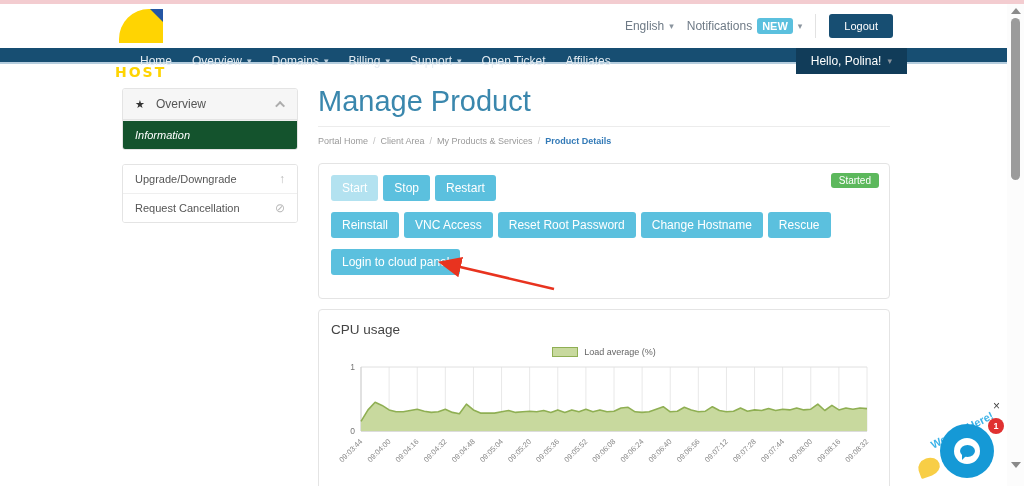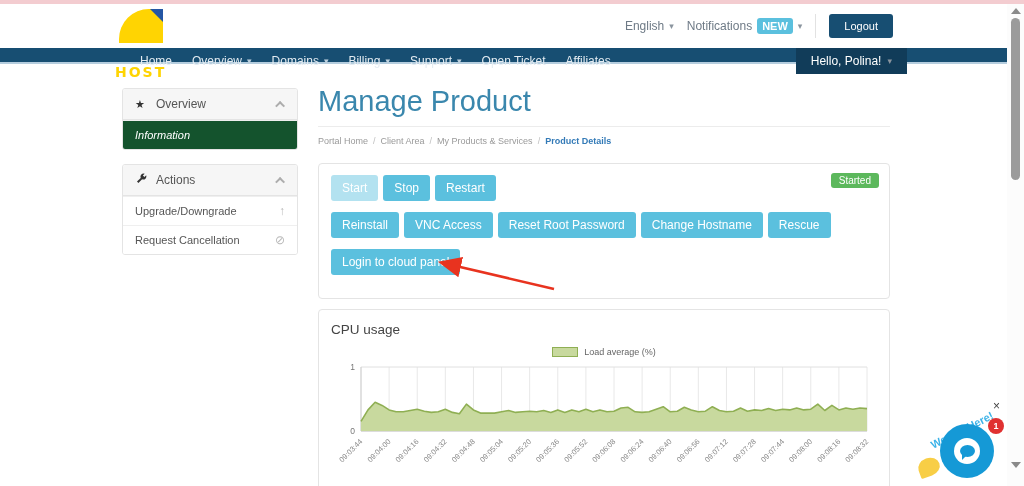--- a/index.html
+++ b/index.html
@@ -161,29 +161,20 @@
     <div class="panel-header">
       <span class="ph-icon">★</span>
       <span>Overview</span>
       <span class="chev-up"></span>
     </div>
     <div class="panel-item active">
       <span>Information</span>
     </div>
   </div>
   <div class="panel">
-    <div class="panel-header">
-      <span class="ph-icon">
-        <svg width="12" height="12" viewBox="0 0 12 12">
-            <path fill="#333" d="M11.2 2.3a3.1 3.1 0 0 1-4.1 4L3.4 10 2 8.6l3.7-3.7a3.1 3.1 0 0 1 4-4.1L7.9 2.6l1.5 1.5 1.8-1.8z"></path>
-          </svg>
-      </span>
-      <span>Actions</span>
-      <span class="chev-up"></span>
-    </div>
     <div class="panel-item">
       <span>Upgrade/Downgrade</span>
       <span class="pi-icon">↑</span>
     </div>
     <div class="panel-item">
       <span>Request Cancellation</span>
       <span class="pi-icon">⊘</span>
     </div>
   </div>
 </div>

